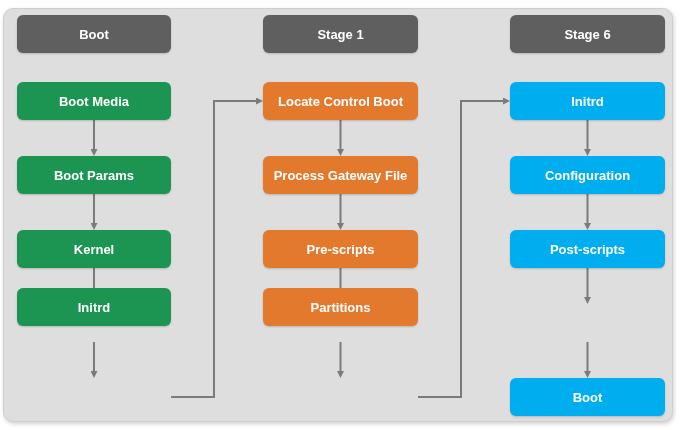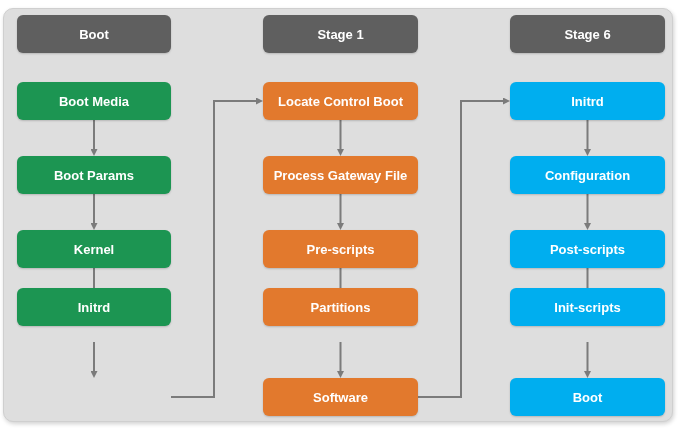--- a/index.html
+++ b/index.html
@@ -71,25 +71,23 @@
     <div class="node r2">Kernel</div>
     <div class="node r3">Initrd</div>
   </div>
 
   <div class="col col-1" style="--accent: #e2792d;">
     <div class="hdr">Stage 1</div>
     <div class="node r0">Locate Control Boot</div>
     <div class="node r1">Process Gateway File</div>
     <div class="node r2">Pre-scripts</div>
     <div class="node r3">Partitions</div>
-    <div class="node r4">Software</div>
   </div>
 
   <div class="col col-2" style="--accent: #00aeef;">
     <div class="hdr">Stage 6</div>
     <div class="node r0">Initrd</div>
     <div class="node r1">Configuration</div>
     <div class="node r2">Post-scripts</div>
-    <div class="node r3">Init-scripts</div>
     <div class="node r4">Boot</div>
   </div>
 
 </div>
 
 </body></html>

